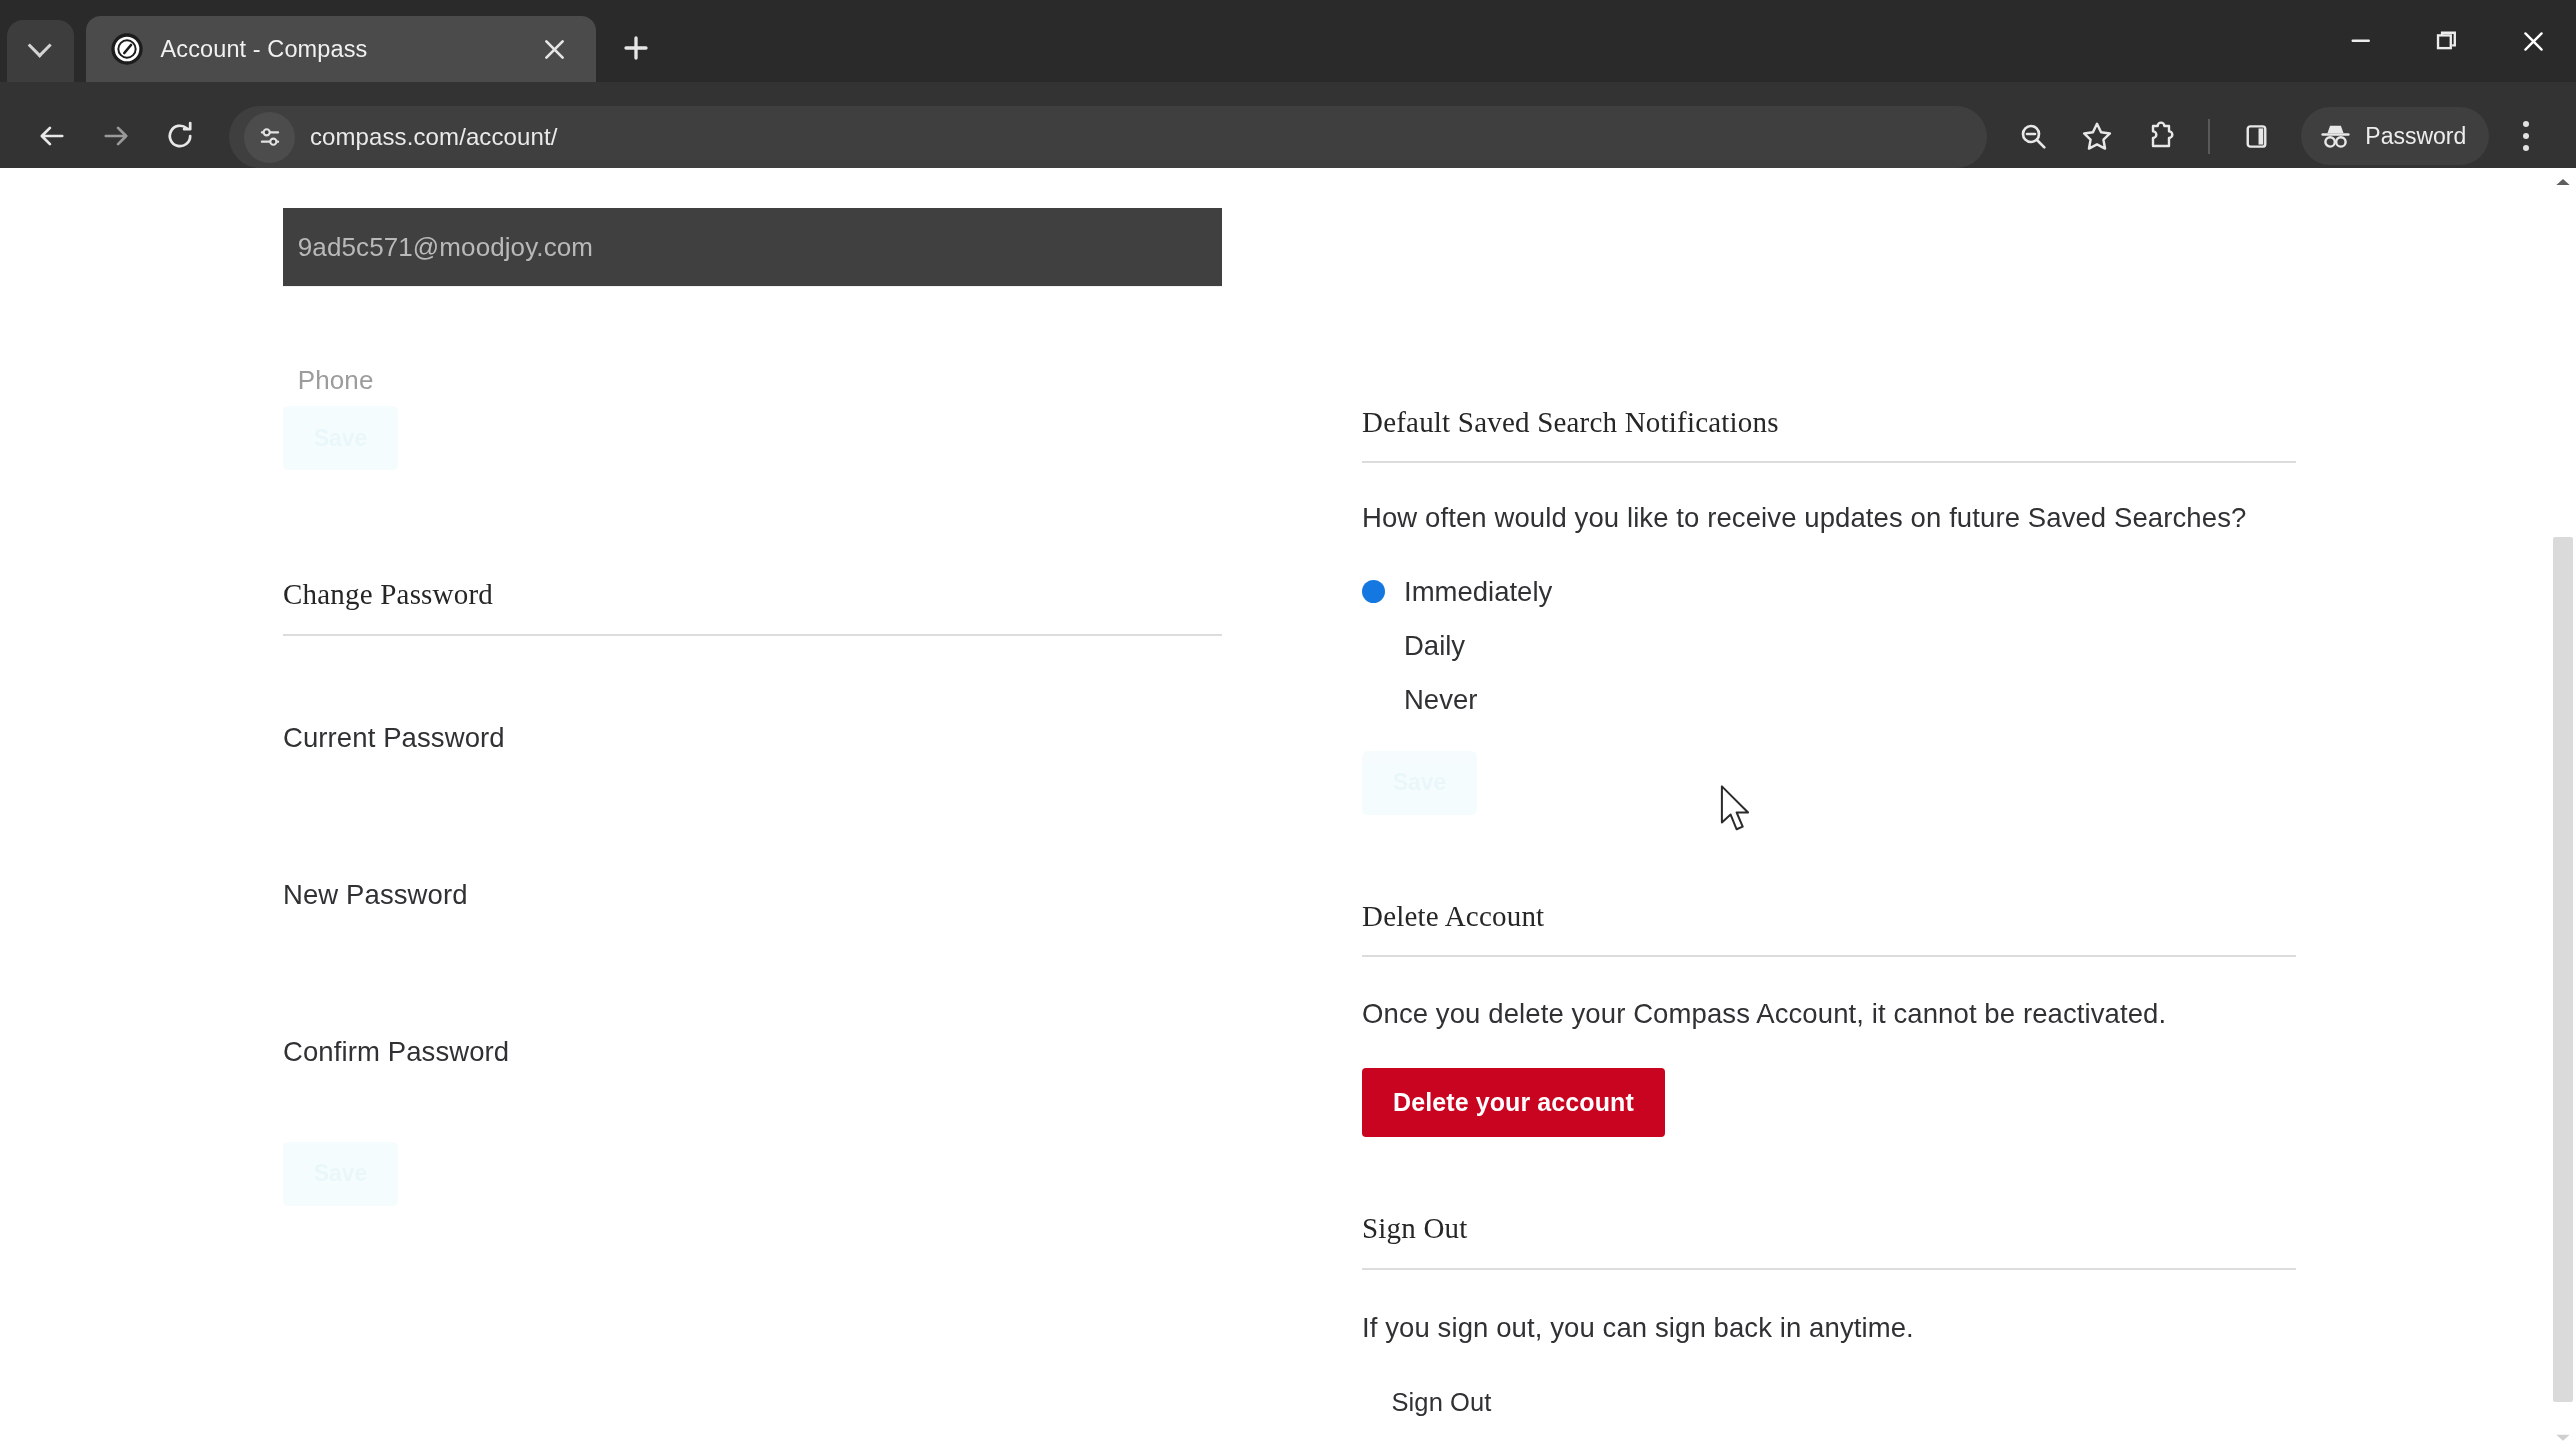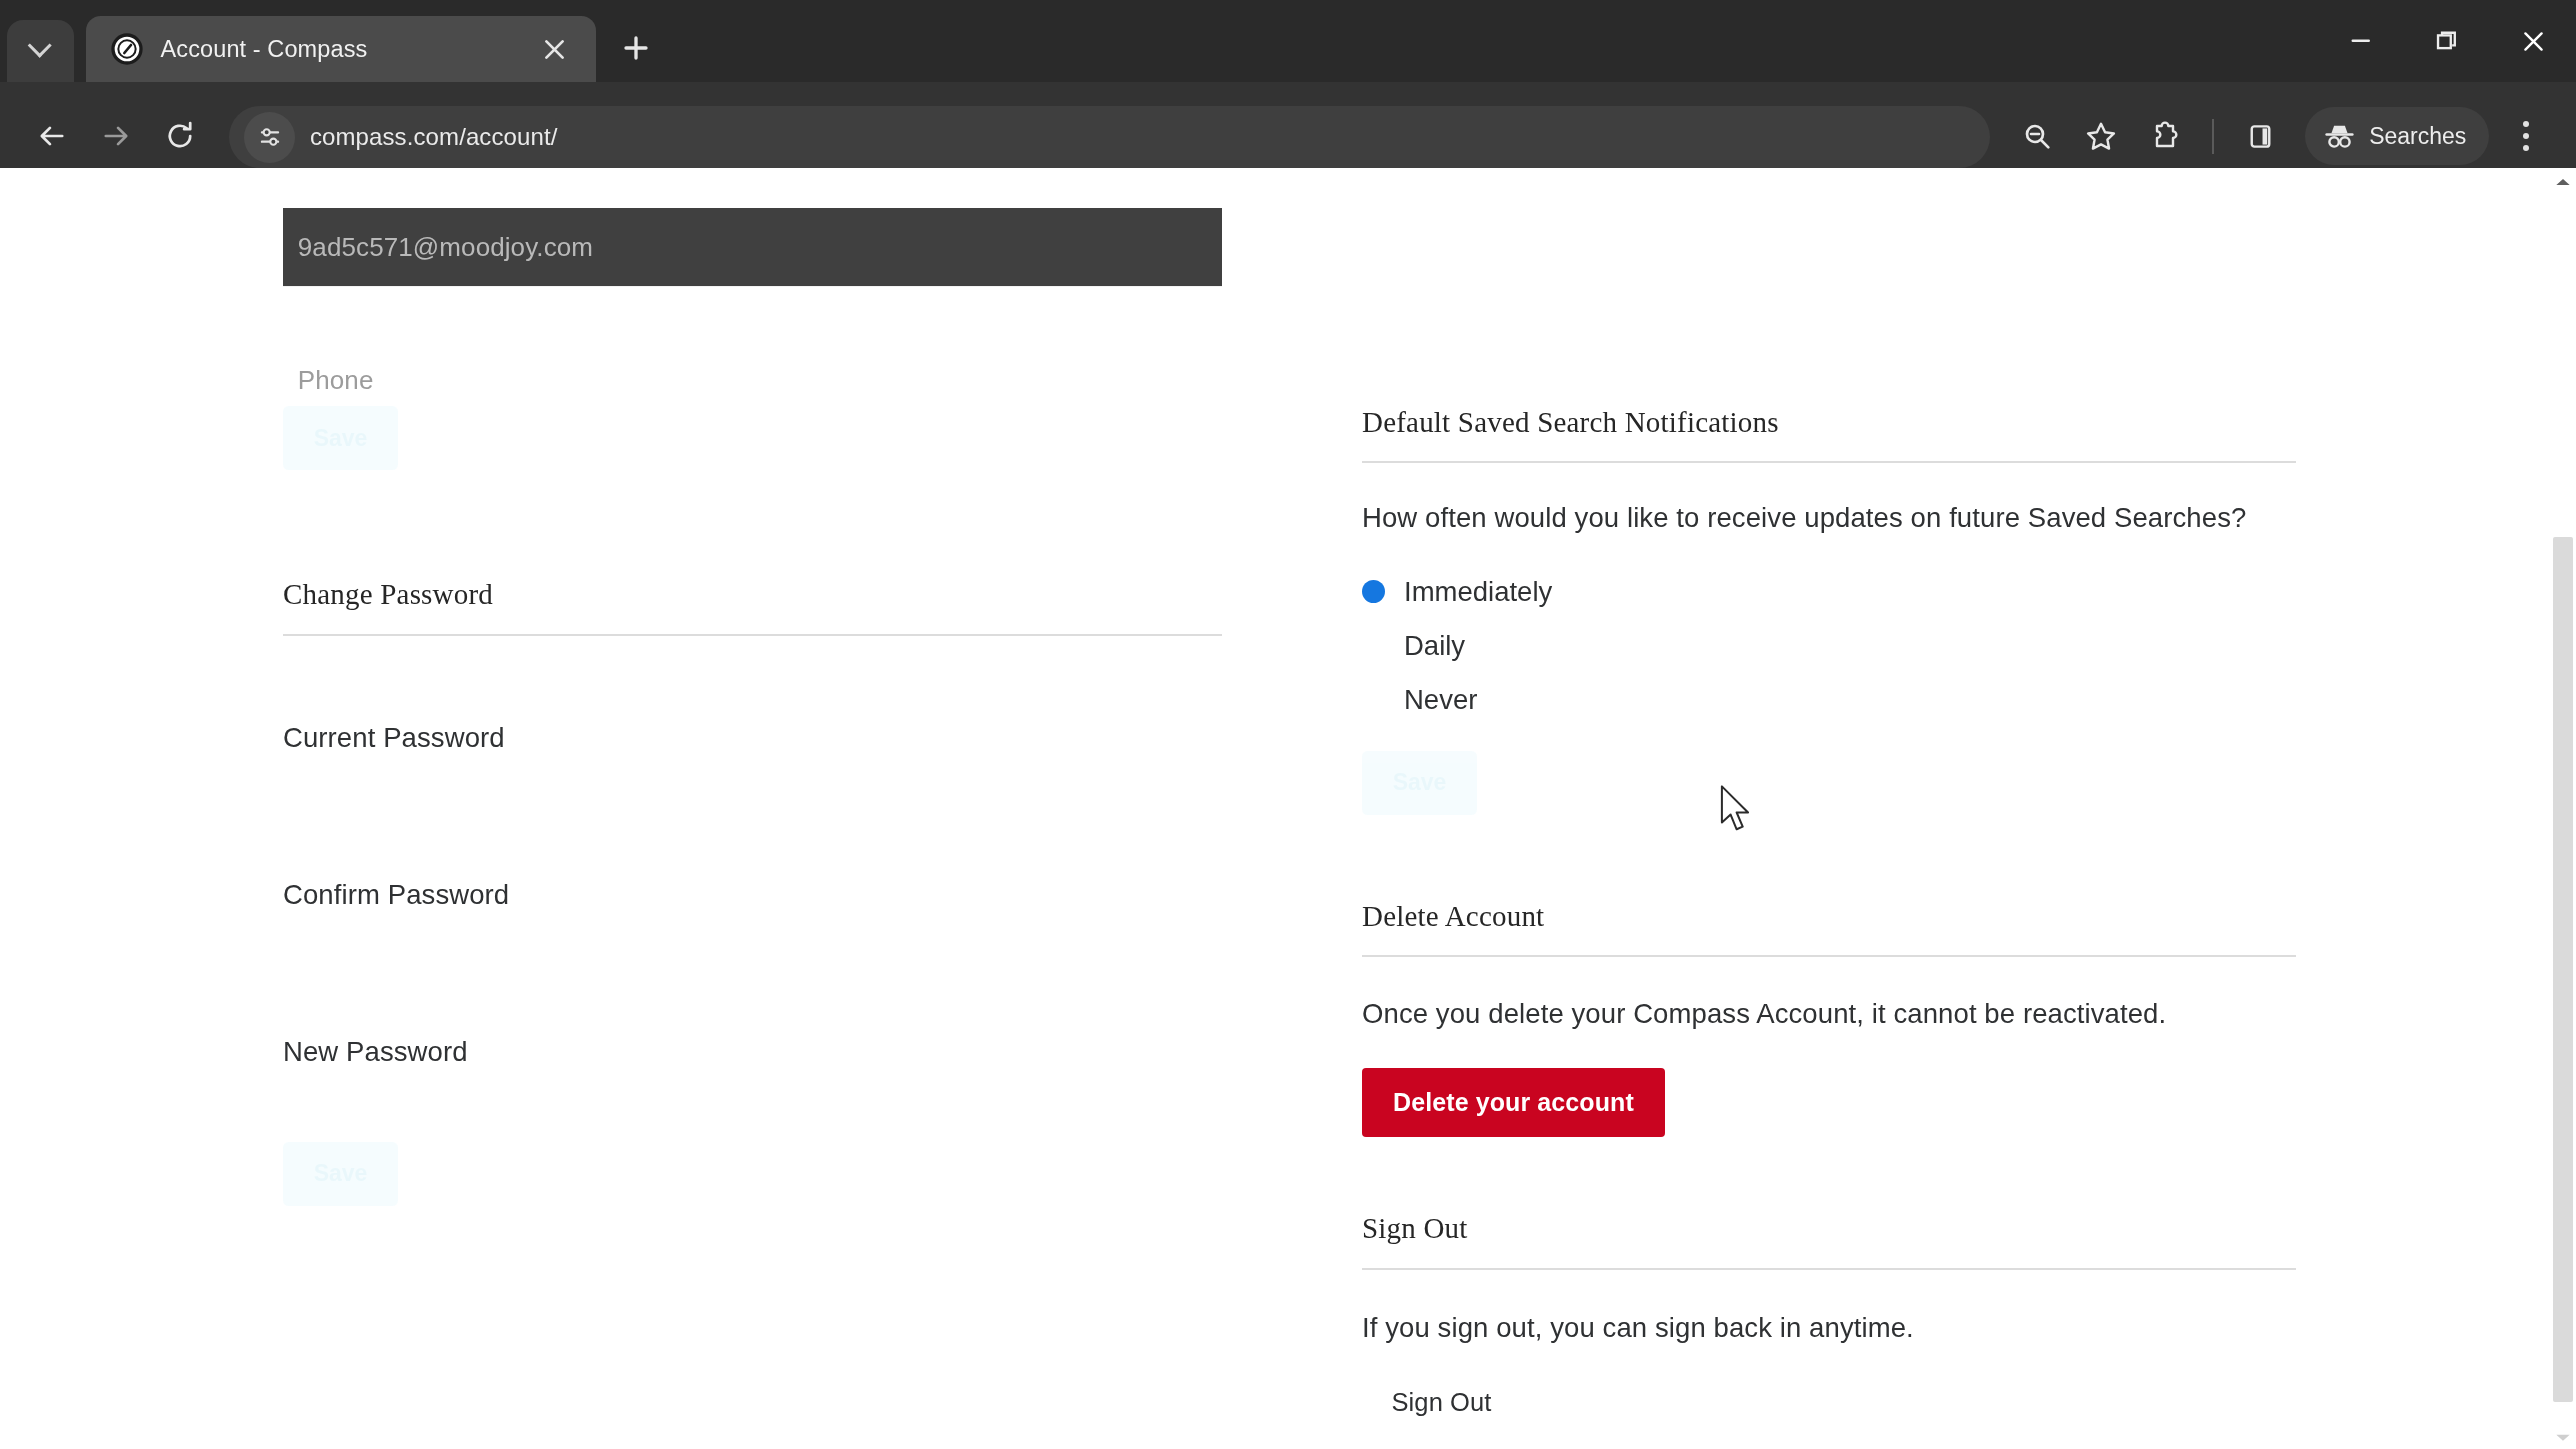--- a/index.html
+++ b/index.html
@@ -380,21 +380,21 @@
           <rect x="26" y="11" width="7" height="24" fill="#e8e8e8"></rect>
         </svg>
       </div>
       <div class="incognito">
         <svg width="35" height="31" viewBox="0 0 52 46">
           <path d="M14 18 L18 7 H34 L38 18 Z" fill="#e8e8e8"></path>
           <path d="M7 20 H45" stroke="#e8e8e8" stroke-width="4" stroke-linecap="round"></path>
           <circle cx="18" cy="31" r="7" fill="none" stroke="#e8e8e8" stroke-width="3.6"></circle>
           <circle cx="34" cy="31" r="7" fill="none" stroke="#e8e8e8" stroke-width="3.6"></circle>
         </svg>
-        <span class="incognito-label">Searches</span>
+        <span class="incognito-label">Password</span>
       </div>
       <div class="kebab">
         <i></i>
         <i></i>
         <i></i>
       </div>
     </div>
   </div>
 
   <div class="viewport">
@@ -425,27 +425,27 @@
             <div class="rule rule-left"></div>
 
             <div style="margin-top:39px">
               <div class="input-plain">
                 <span class="pw-label">Current Password</span>
               </div>
             </div>
 
             <div style="margin-top:78px">
               <div class="input-plain">
-                <span class="pw-label">Confirm Password</span>
+                <span class="pw-label">New Password</span>
               </div>
             </div>
 
             <div style="margin-top:78px">
               <div class="input-plain">
-                <span class="pw-label">New Password</span>
+                <span class="pw-label">Confirm Password</span>
               </div>
             </div>
 
             <div class="ghost-btn" style="margin-top:74px">
               <span>Save</span>
             </div>
           </div>
         </div>
 
         <div class="col-right">

